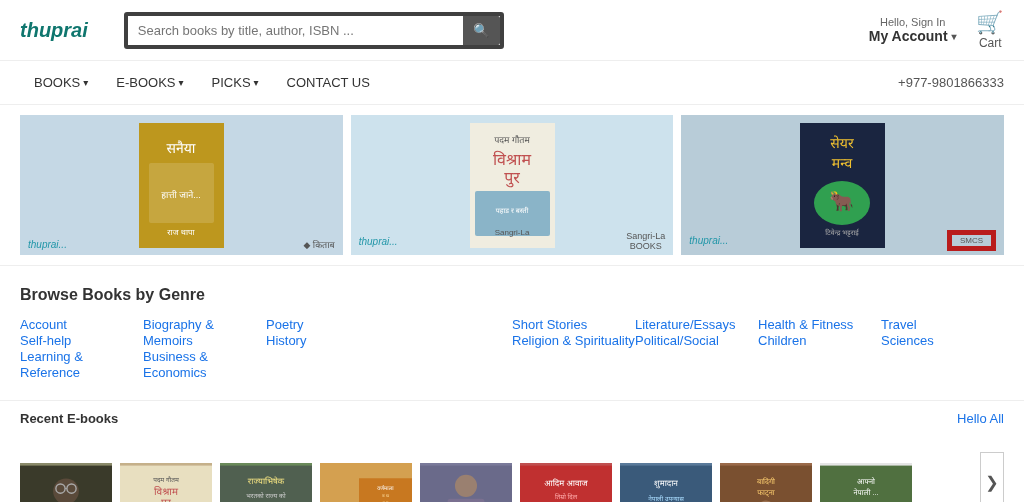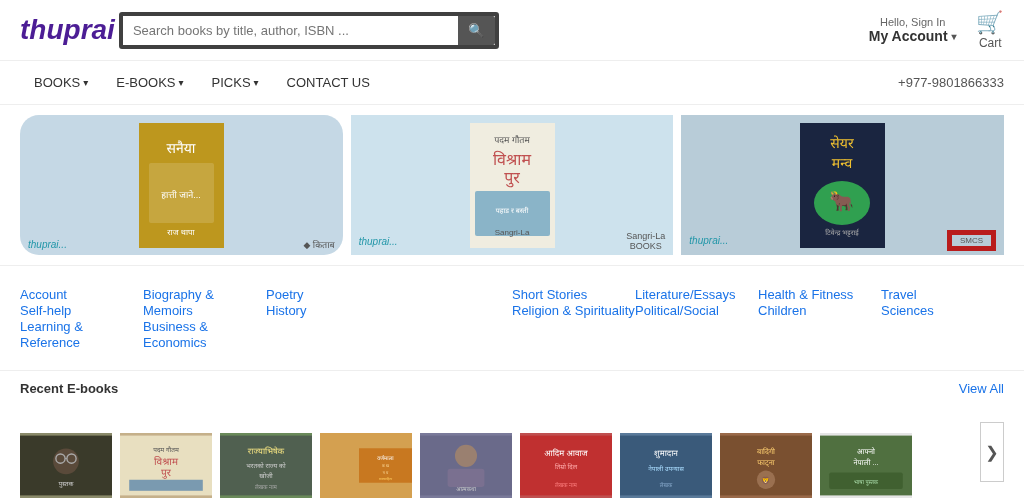--- a/index.html
+++ b/index.html
@@ -1,20 +1,20 @@
 <!DOCTYPE html>
 <html><head>
   <meta charset="utf-8">
   <style>
     * { margin: 0; padding: 0; box-sizing: border-box; }
     body { font-family: Arial, sans-serif; font-size: 14px; color: #333; background: #fff; width: 1024px; }
 
     
     .header { display: flex; align-items: center; padding: 10px 20px; border-bottom: 1px solid #eee; }
-    .logo { font-size: 28px; font-weight: bold; color: #4c1d95; margin-right: 4px; font-style: italic; }
+    .logo { font-size: 20px; font-weight: bold; color: #0f766e; margin-right: 36px; font-style: italic; }
     .search-bar { flex: 1; display: flex; align-items: flex-start; border: 4px solid #404040; border-radius: 3px; max-width: 380px; }
     .search-bar input { flex: 1; border: none; outline: none; padding: 7px 10px; font-size: 13px; color: #999; }
     .search-btn { background: #555; border: none; padding: 7px 10px; cursor: pointer; color: #fff; border-radius: 0 2px 2px 0; }
     .header-right { margin-left: auto; display: flex; align-items: center; gap: 20px; }
     .account-section { display: flex; flex-direction: column; align-items: center; }
     .hello-text { font-size: 11px; color: #666; }
     .account-link { display: flex; align-items: center; gap: 4px; font-size: 14px; color: #333; font-weight: bold; cursor: pointer; }
     .chevron { font-size: 10px; color: #555; }
     .cart-section { display: flex; flex-direction: column; align-items: center; cursor: pointer; }
     .cart-icon { font-size: 22px; color: #555; }
@@ -36,21 +36,21 @@
     .recent-section { padding: 10px 20px; border-top: 1px solid #eee; margin-top: 10px; }
     .recent-header { display: flex; justify-content: space-between; align-items: center; margin-bottom: 10px; }
     .recent-title { font-size: 13px; font-weight: bold; color: #333; }
     .view-all { color: #1a73e8; font-size: 13px; cursor: pointer; }
     .ebooks-row { display: flex; gap: 8px; align-items: center; overflow: hidden; position: relative; }
     .ebook-thumb { width: 92px; height: 65px; background: #ddd; overflow: hidden; flex-shrink: 0; margin-top: 27px; }
     .ebook-thumb svg { width: 100%; height: 100%; }
     .next-arrow { position: absolute; right: 0; background: rgba(255,255,255,0.9); border: 1px solid #ccc; width: 24px; height: 60px; display: flex; align-items: center; justify-content: center; cursor: pointer; font-size: 16px; color: #555; }
 
     
-    .banner-bg-1 { background: #c5d8e5; border-radius: 19px; }
+    .banner-bg-1 { background: #c5d8e5; }
     .banner-bg-2 { background: #cde2ed; }
     .banner-bg-3 { background: #b8ccd8; }
     .banner-wrapper { display: flex; gap: 4px; padding: 10px 20px; }
     .banner-card { flex: 1; height: 140px; display: flex; align-items: center; justify-content: center; position: relative; }
     .logo-row { position: absolute; bottom: 4px; left: 0; right: 0; display: flex; justify-content: space-between; padding: 0 8px; align-items: center; font-size: 9px; color: #666; }
     .thuprai-logo-sm { font-style: italic; font-size: 10px; color: #2196a8; }
 
     
     .eb1 { background: #8a8a6a; }
     .eb2 { background: #c5b08a; }
@@ -150,20 +150,21 @@
       <text x="42" y="112" font-size="7" fill="#aaa" text-anchor="middle">टिवेन्द्र भट्टराई</text>
     </svg>
     <div class="logo-row">
       <span class="thuprai-logo-sm">thuprai...</span>
       <span style="font-size:8px;color:#555;border:5px solid #b91c1c;padding:1px 8px;">SMCS</span>
     </div>
   </div>
 </div>
 
 <div class="genre-section">
+  <div class="genre-title">Browse Books by Genre</div>
   <div class="genre-grid">
 
     <div>
       <div><a class="genre-link">Account</a></div>
       <div><a class="genre-link">Self-help</a></div>
       <div><a class="genre-link">Learning &amp; Reference</a></div>
     </div>
 
     <div>
       <div><a class="genre-link">Biography &amp; Memoirs</a></div>
@@ -195,21 +196,21 @@
     <div>
       <div><a class="genre-link">Travel</a></div>
       <div><a class="genre-link">Sciences</a></div>
     </div>
   </div>
 </div>
 
 <div class="recent-section">
   <div class="recent-header">
     <span class="recent-title">Recent E-books</span>
-    <a class="view-all">View All</a>
+    <a class="view-all">Hello All</a>
   </div>
   <div class="ebooks-row">
 
     <div class="ebook-thumb eb1">
       <svg viewBox="0 0 100 65" xmlns="http://www.w3.org/2000/svg">
         <rect width="100" height="65" fill="#3a3a2a"></rect>
         <circle cx="50" cy="28" r="14" fill="#5a4a3a"></circle>
         <circle cx="44" cy="25" r="5" fill="none" stroke="#aaa" stroke-width="1.5"></circle>
         <circle cx="56" cy="25" r="5" fill="none" stroke="#aaa" stroke-width="1.5"></circle>
         <line x1="49" y1="25" x2="51" y2="25" stroke="#aaa" stroke-width="1"></line>

